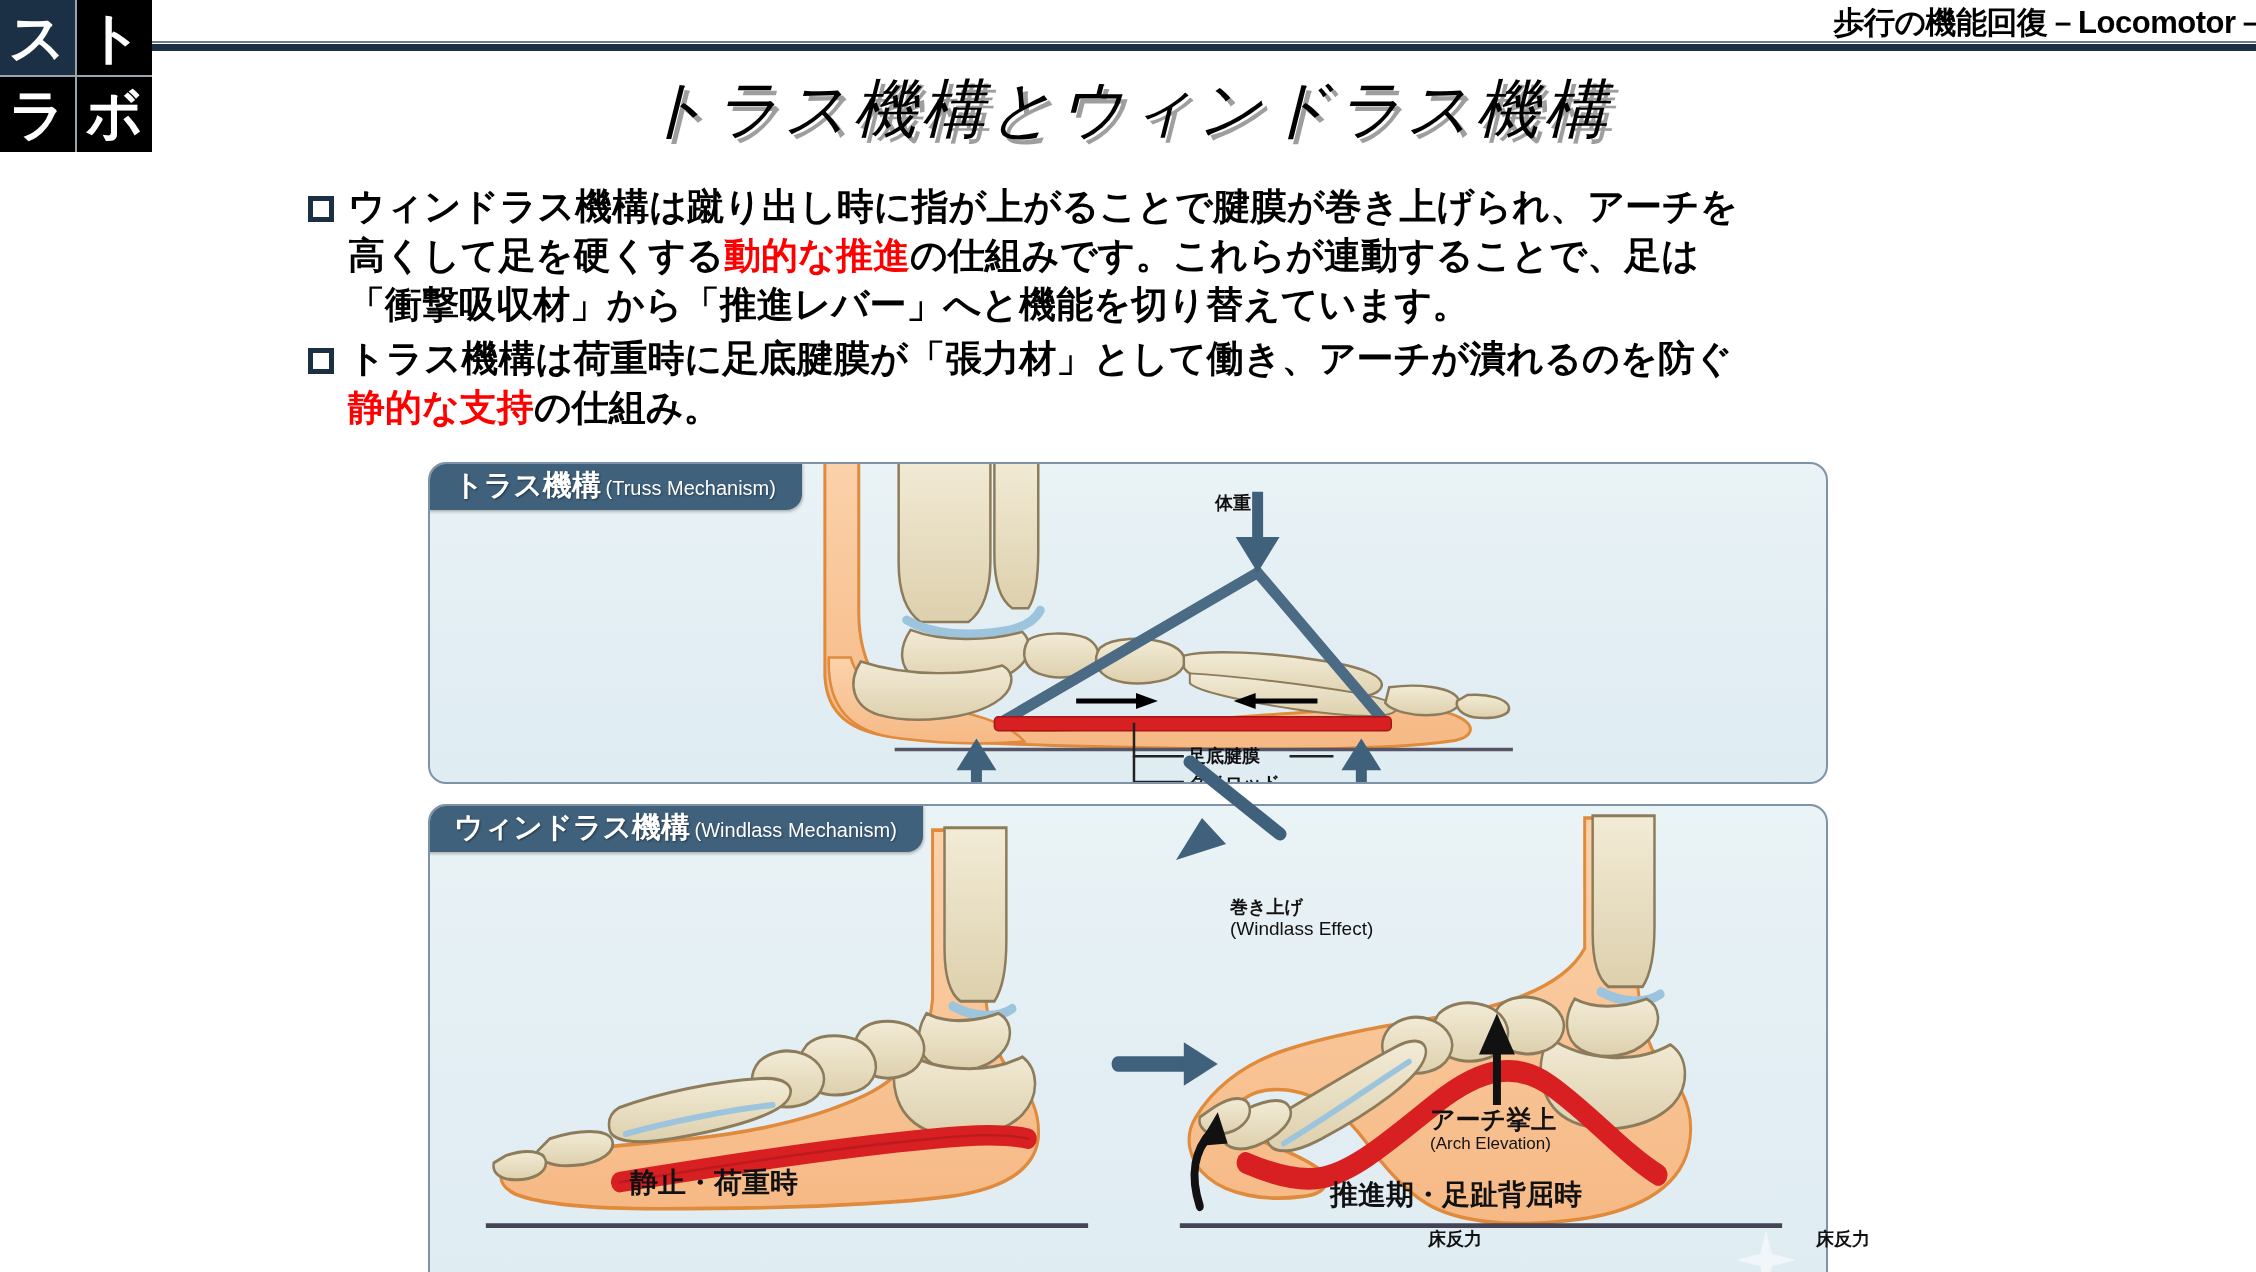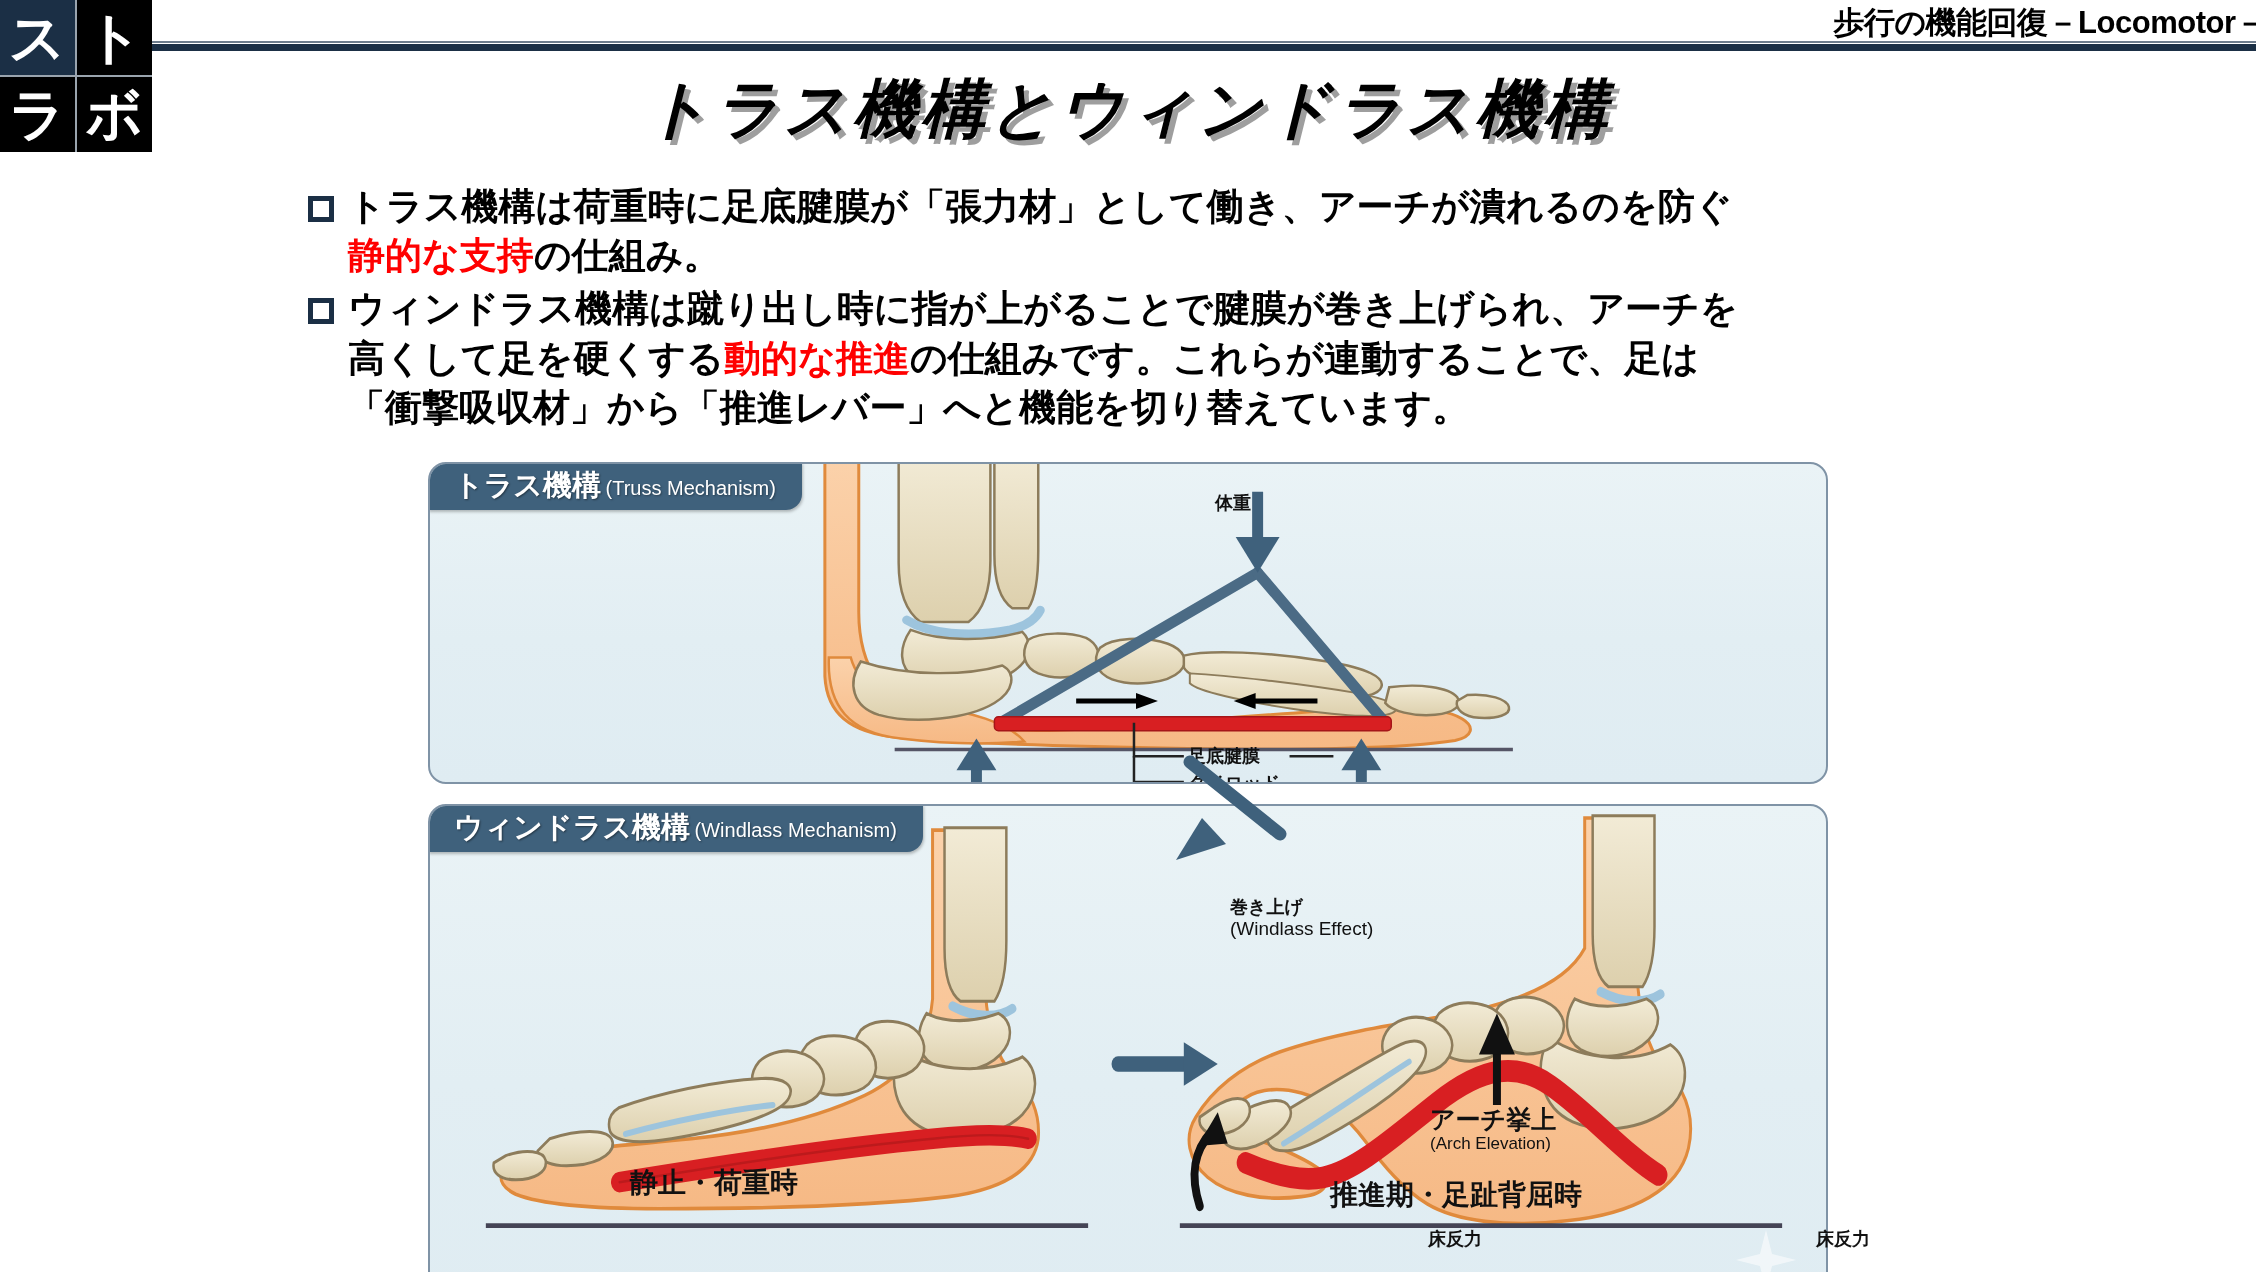--- a/index.html
+++ b/index.html
@@ -41,21 +41,21 @@
   }
   .logo-cell.c0{background:#1b2f45;}
   .logo-cell.c1{background:#000000;}
   .logo-cell.c2{background:#000000;}
   .logo-cell.c3{background:#000000;}
 
   
   #slide-title{
     position:absolute;left:0;top:66px;width:2256px;
     text-align:center;
-    font-size:64px;font-weight:bold;font-style:italic;
+    font-size:64px;font-weight:normal;font-style:italic;
     color:#000;letter-spacing:4px;
     text-shadow:5px 5px 0 rgba(40,40,40,.45);
     white-space:nowrap;
   }
 
   
   #bullets{
     position:absolute;left:308px;top:182px;width:1820px;
   }
   .bullet{
@@ -136,31 +136,31 @@
   <div class="logo-cell c3">ボ</div>
 </div>
 
 <div id="slide-title">トラス機構とウィンドラス機構</div>
 
 <div id="bullets">
 
   <div class="bullet">
     <div class="bullet-marker"></div>
     <div class="bullet-text">
-      <span>トラス機構は荷重時に足底腱膜が「張力材」として働き、アーチが潰れるのを防ぐ</span><br>
-      <span class="hl">静的な支持</span><span>の仕組み。</span>
+      <span>ウィンドラス機構は蹴り出し時に指が上がることで腱膜が巻き上げられ、アーチを</span><br>
+      <span>高くして足を硬くする</span><span class="hl">動的な推進</span><span>の仕組みです。これらが連動することで、足は</span><br>
+      <span>「衝撃吸収材」から「推進レバー」へと機能を切り替えています。</span>
     </div>
   </div>
 
   <div class="bullet">
     <div class="bullet-marker"></div>
     <div class="bullet-text">
-      <span>ウィンドラス機構は蹴り出し時に指が上がることで腱膜が巻き上げられ、アーチを</span><br>
-      <span>高くして足を硬くする</span><span class="hl">動的な推進</span><span>の仕組みです。これらが連動することで、足は</span><br>
-      <span>「衝撃吸収材」から「推進レバー」へと機能を切り替えています。</span>
+      <span>トラス機構は荷重時に足底腱膜が「張力材」として働き、アーチが潰れるのを防ぐ</span><br>
+      <span class="hl">静的な支持</span><span>の仕組み。</span>
     </div>
   </div>
 
 </div>
 
 <div id="diagram">
 
   <div class="panel" id="panel-truss">
 
     <div class="panel-badge">

